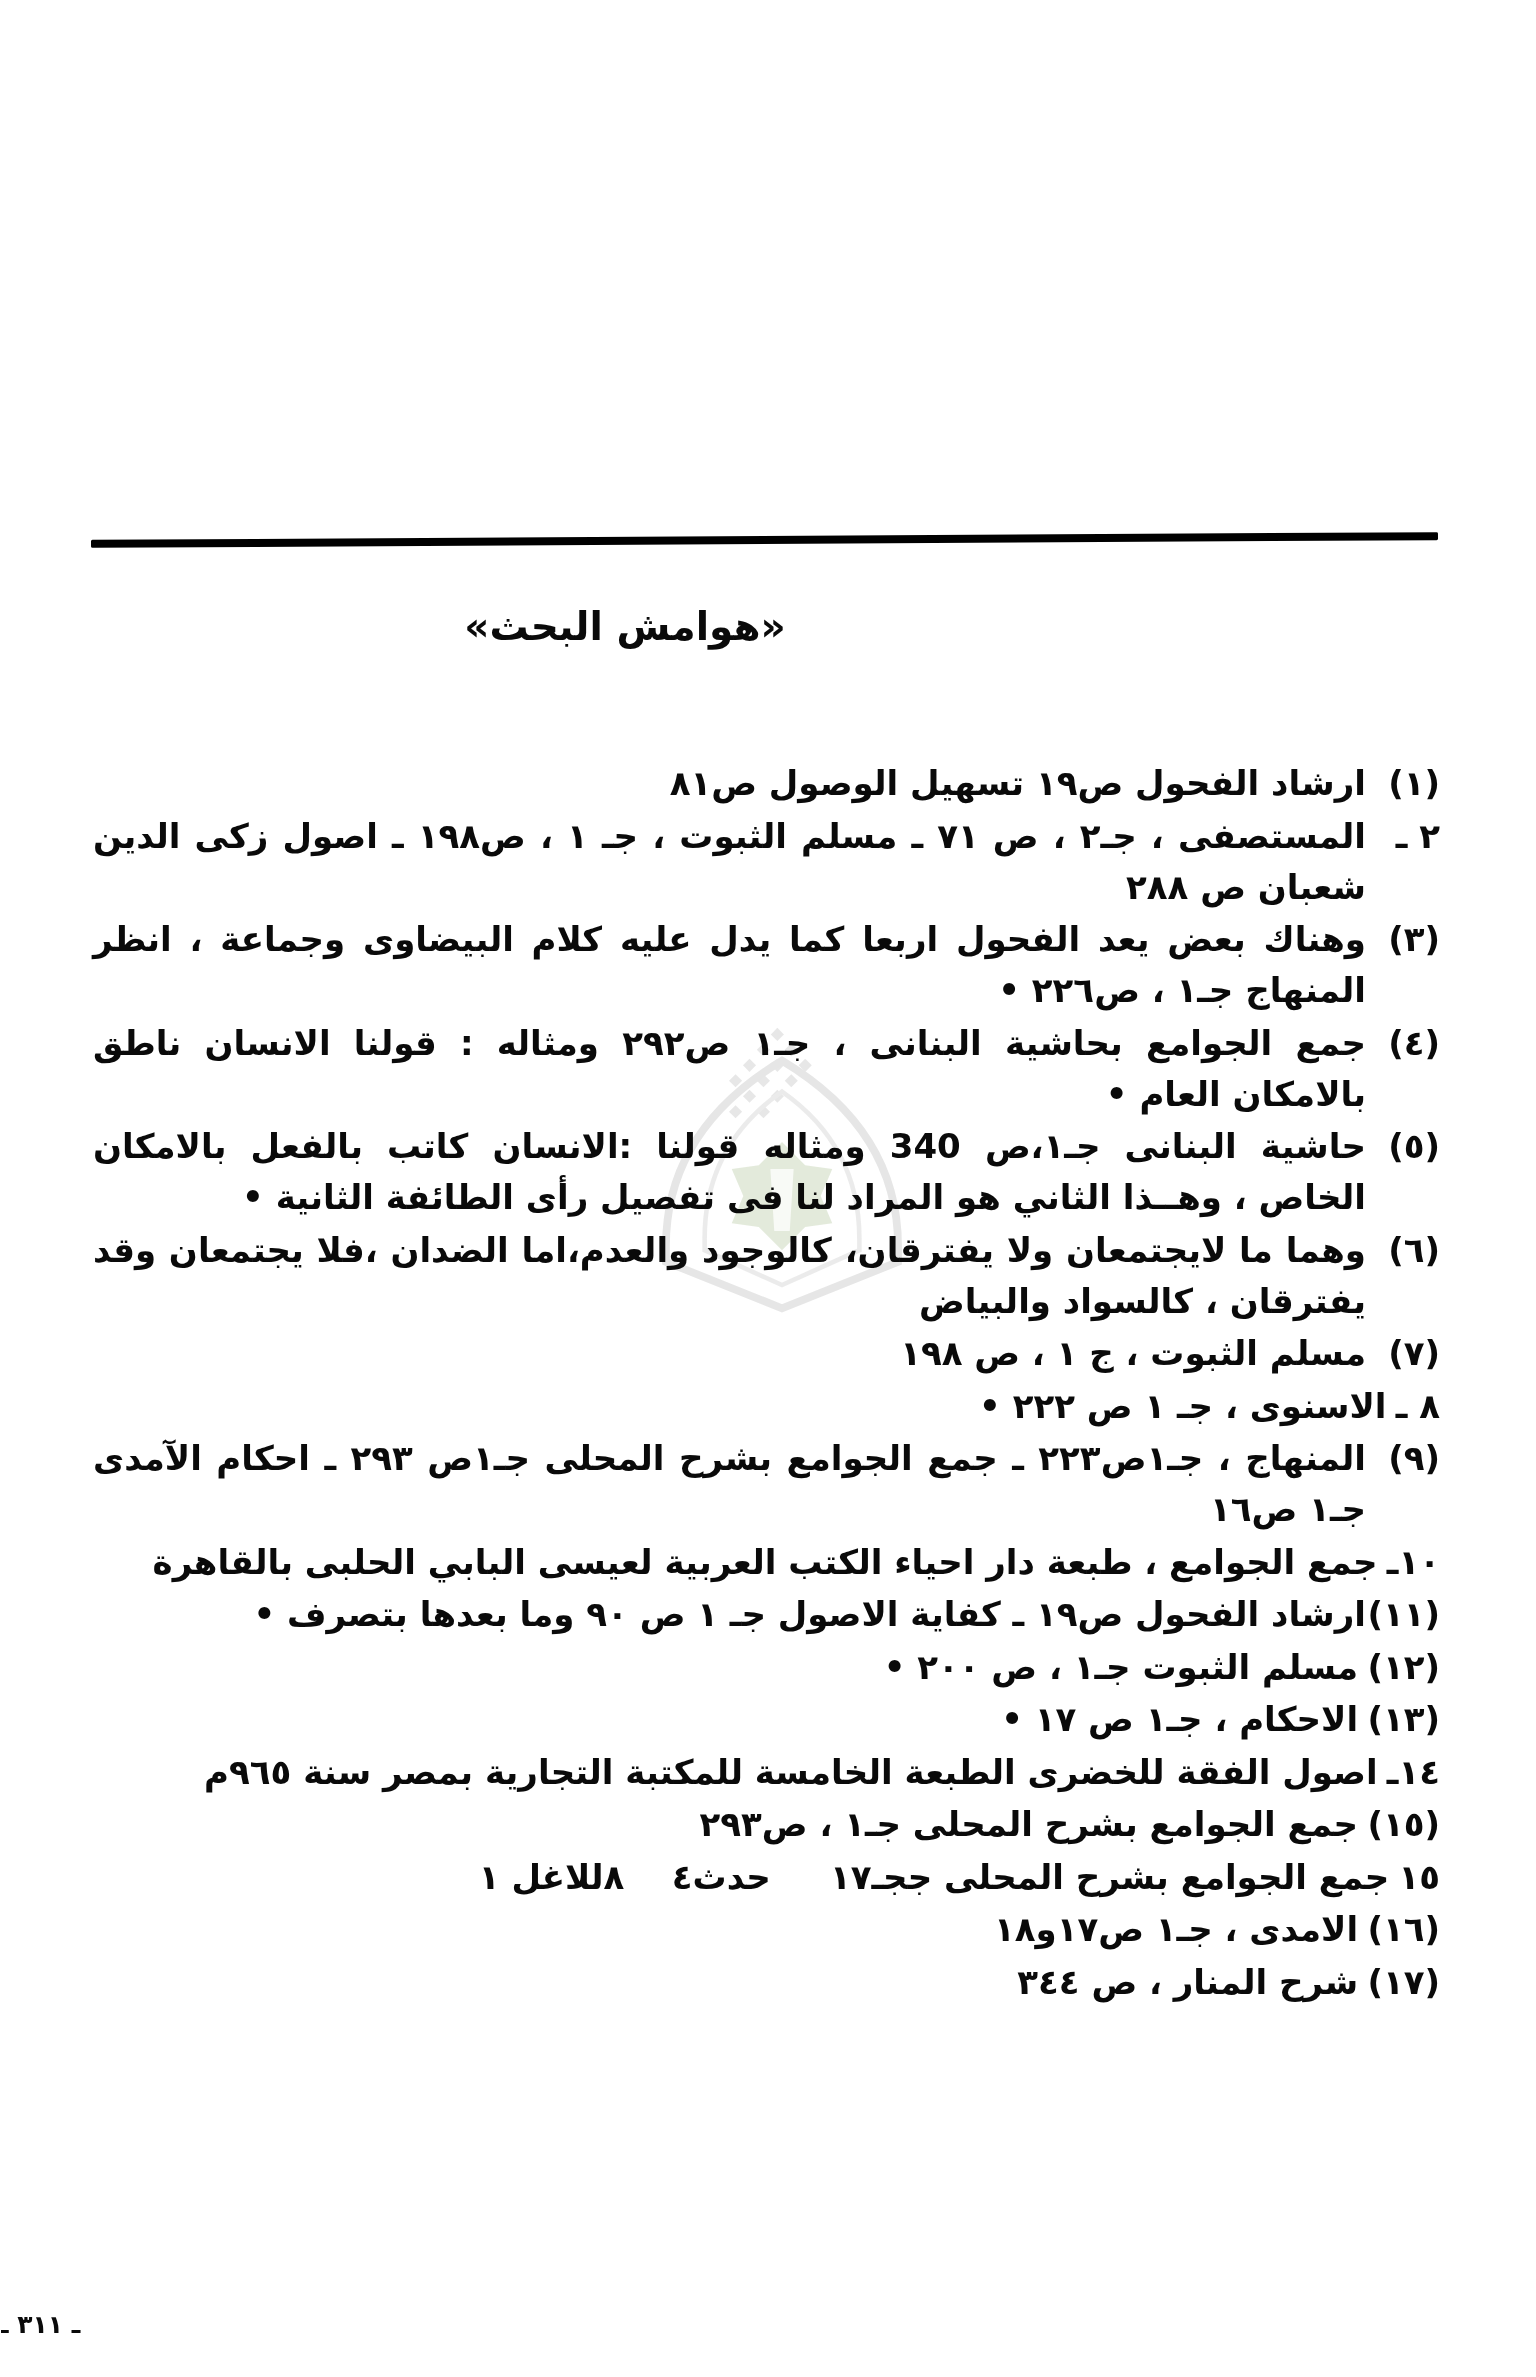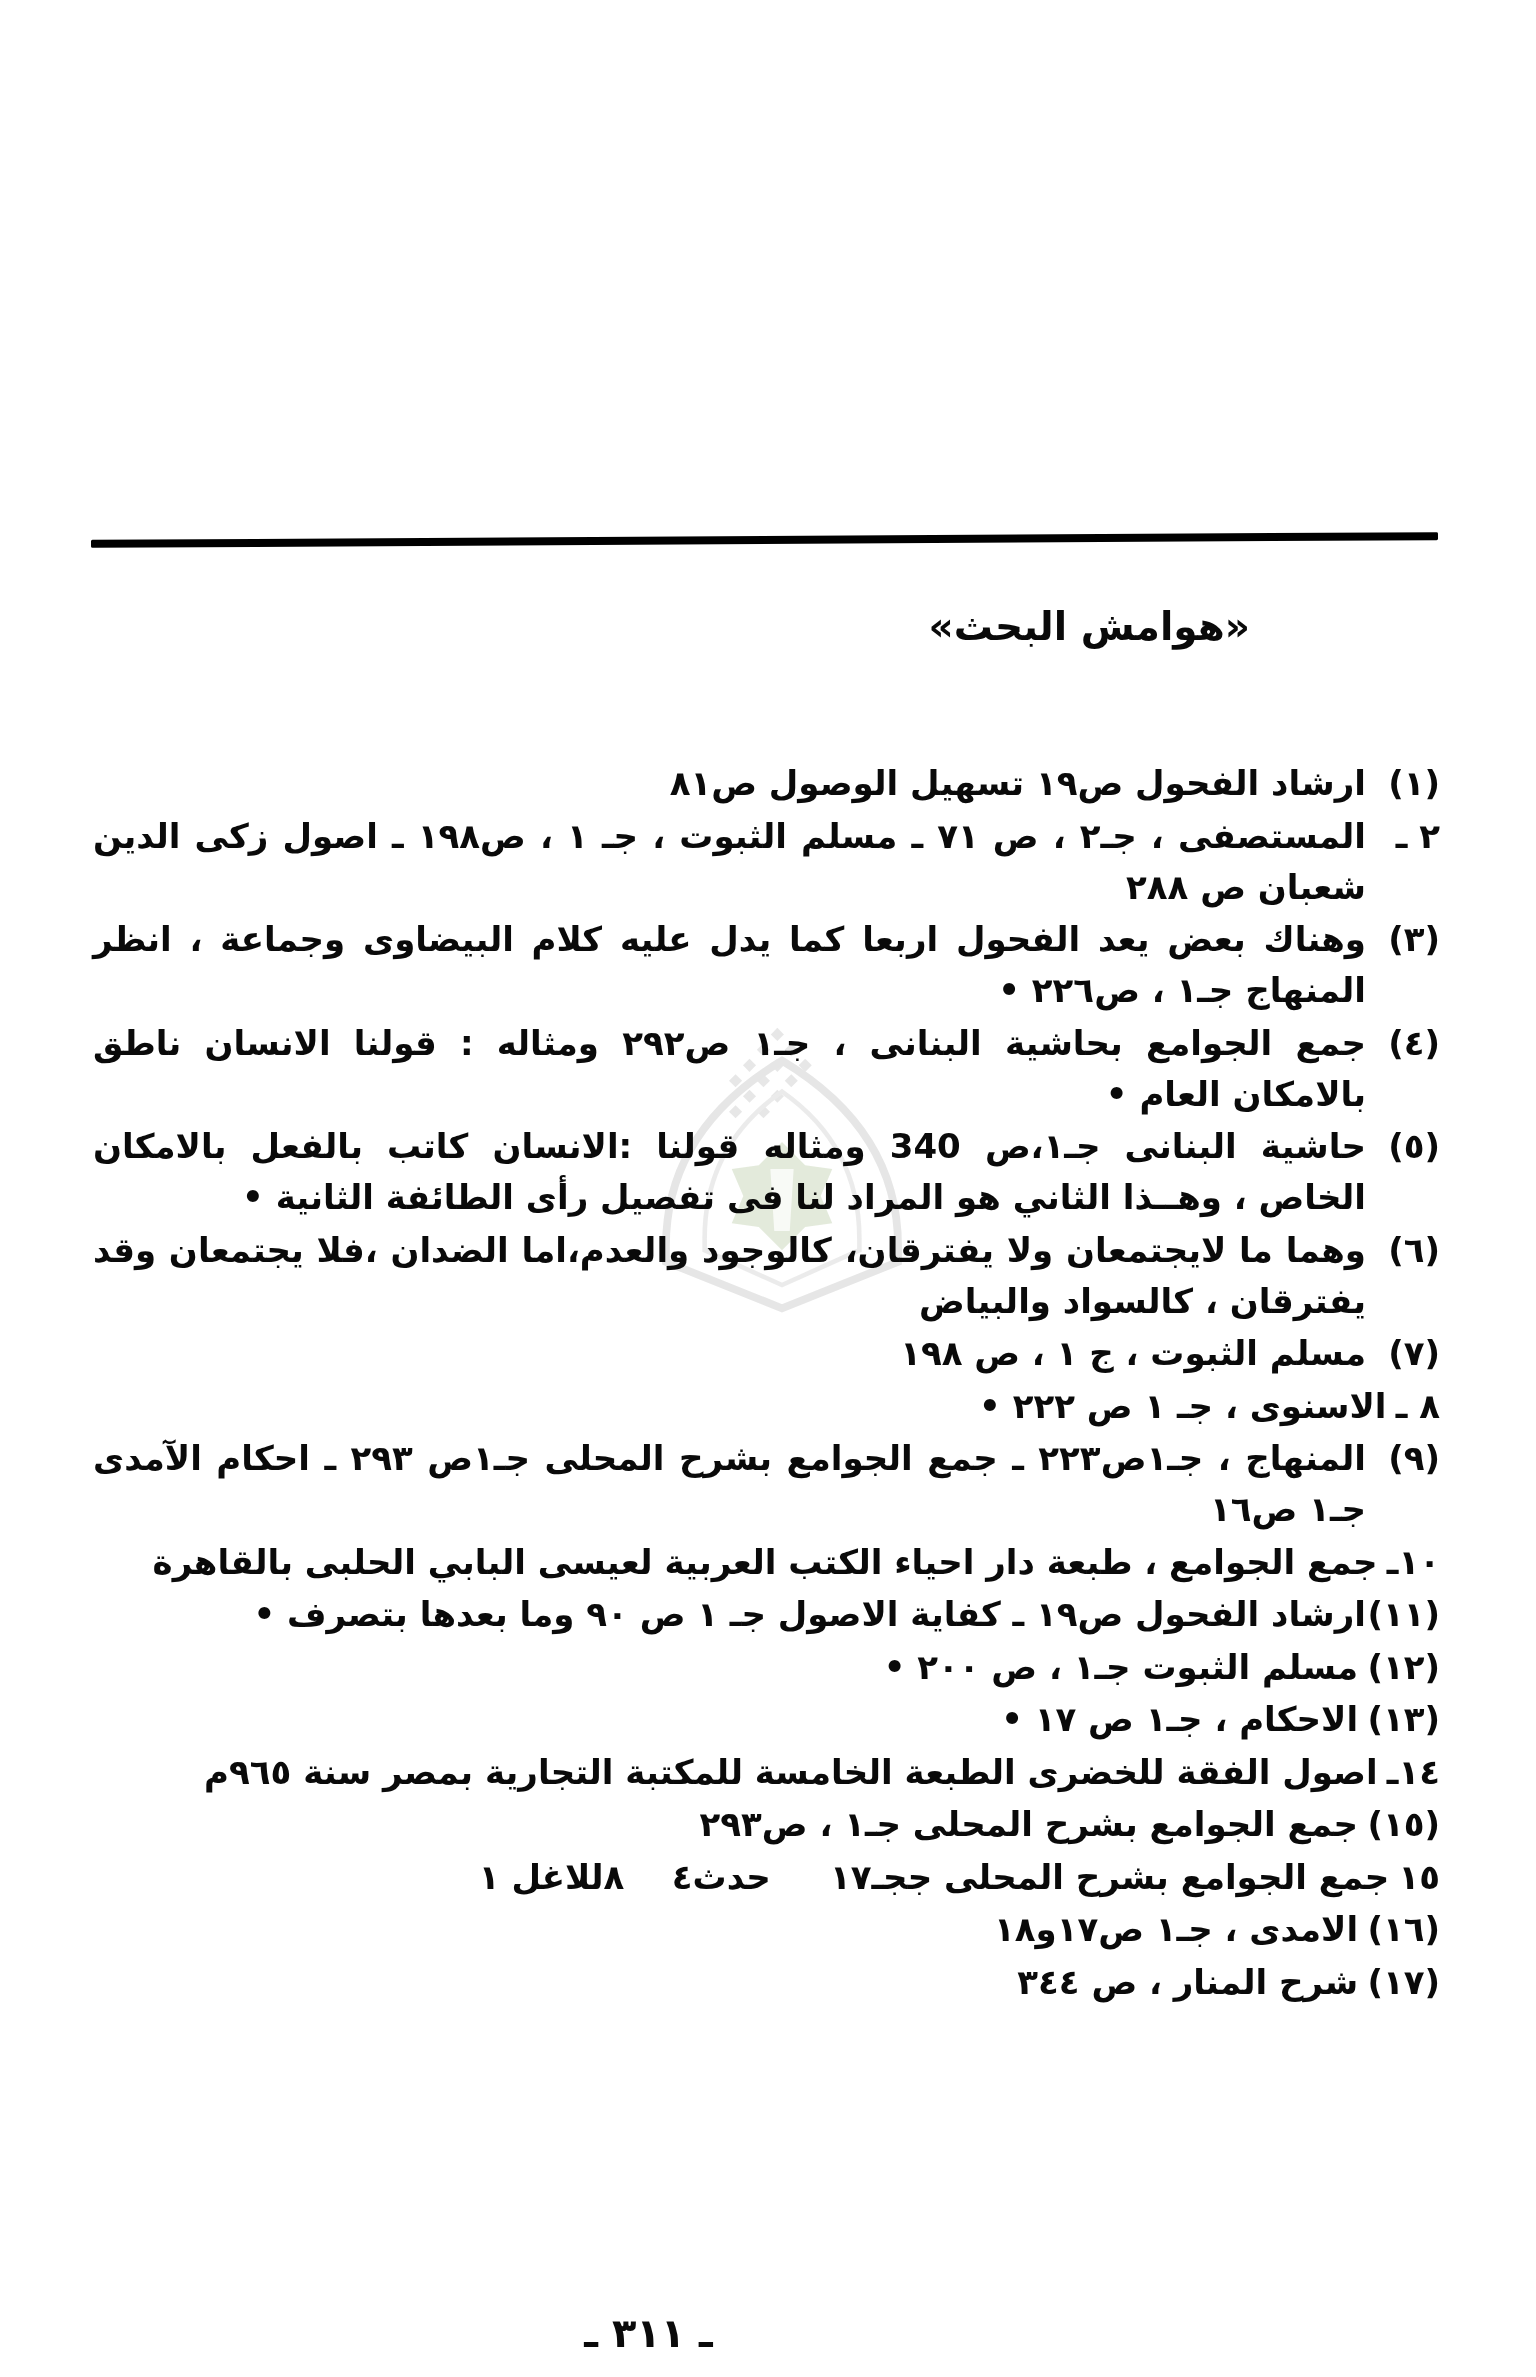--- a/index.html
+++ b/index.html
@@ -46,21 +46,21 @@
       height: 7.7px;
       background: #000;
       transform: rotate(-0.33deg);
       border-radius: 1.5px;
     }
     .notes-title {
       position: absolute;
       top: 604px;
       left: 0;
       width: 1250px;
-      text-align: right;
+      text-align: center;
       font-size: 39px;
       font-weight: bold;
       direction: rtl;
     }
     .notes {
       position: absolute;
       left: 93px;
       top: 758px;
       width: 1347px;
       direction: rtl;
@@ -87,22 +87,22 @@
     .note .txt {
       flex: 1 1 auto;
       text-align: justify;
       text-align-last: right;
     }
     .page-number {
       position: absolute;
       top: 2310px;
       left: 0;
       width: 1297px;
-      text-align: center;
-      font-size: 40px;
+      text-align: left;
+      font-size: 25px;
       font-weight: bold;
       direction: rtl;
     }
     
     .watermark {
       position: absolute;
       left: 635px;
       top: 1014px;
       width: 294px;
       height: 310px;

